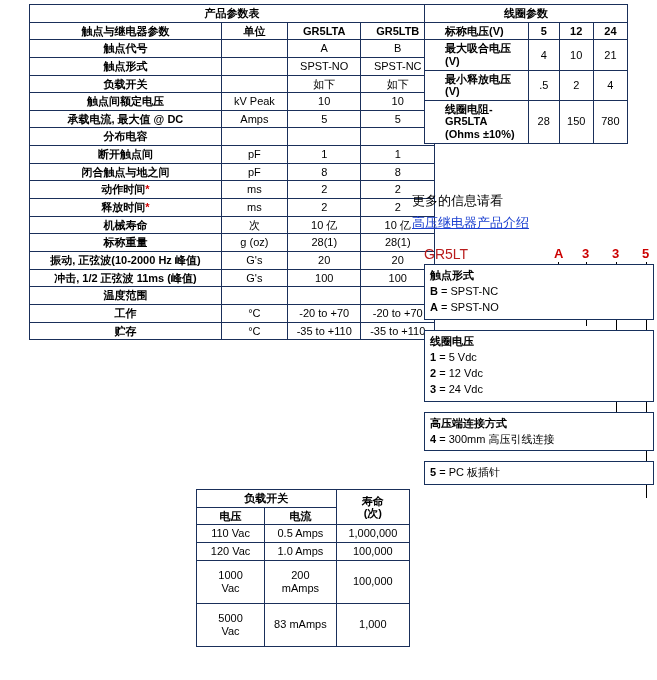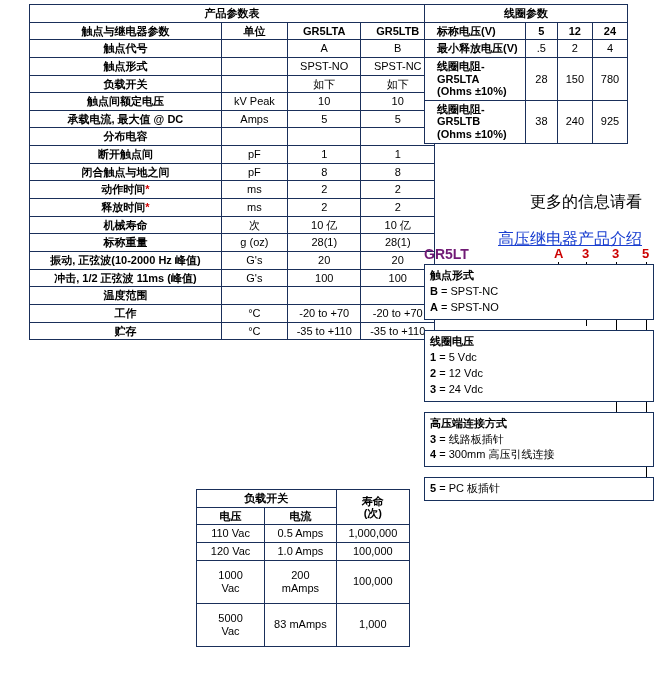--- a/index.html
+++ b/index.html
@@ -41,40 +41,40 @@
   #product-table .c-param{width:208px;}
   #product-table .c-unit{width:62px;}
   #product-table .c-a{width:68px;}
   #product-table .c-b{width:68px;}
 
   
   #coil-table{
     position:absolute;left:424px;top:4px;width:228px;
   }
   #coil-table table{width:204px;}
-  #coil-table .c-cl{width:126px;text-align:left;font-weight:bold;padding-left:12px;}
+  #coil-table .c-cl{width:126px;text-align:left;font-weight:bold;padding-left:20px;}
   #coil-table .c-n{width:34px;}
 
   
   #more-info{
-    position:absolute;left:412px;top:192px;width:230px;font-size:16px;text-align:right;
+    position:absolute;left:412px;top:192px;width:230px;font-size:13px;
   }
   #more-info .link{
-    color:#1a3fd0;display:block;margin-top:16px;cursor:pointer;
+    color:#1a3fd0;display:block;margin-top:4px;cursor:pointer;
   }
 
   
   #decoder{
     position:absolute;left:424px;top:246px;width:230px;
   }
   .pn-row{
     position:relative;height:18px;
   }
   .pn-title{
-    color:#701a75;font-weight:bold;font-size:14px;position:absolute;left:0;top:0;
+    color:#b91c1c;font-weight:normal;font-size:14px;position:absolute;left:0;top:0;
   }
   .pn-d{
     color:#cc0000;font-weight:bold;font-size:13px;position:absolute;top:0;
   }
   .pn-d.d1{left:130px;}
   .pn-d.d2{left:158px;}
   .pn-d.d3{left:188px;}
   .pn-d.d4{left:218px;}
   .lead{
     position:absolute;width:1px;background:#000;
@@ -231,36 +231,36 @@
       </tr>
       <tr>
         <th class="hdr c-cl" style="text-align:left;">标称电压(V)</th>
         <th class="hdr c-n">5</th>
         <th class="hdr c-n">12</th>
         <th class="hdr c-n">24</th>
       </tr>
     </thead>
     <tbody id="coil-body">
         <tr>
+          <td class="c-cl">最大吸合电压(V)</td>
+          <td class="c-n">4</td>
+          <td class="c-n">10</td>
+          <td class="c-n">21</td>
+        </tr>
+        <tr>
           <td class="c-cl">最小释放电压(V)</td>
           <td class="c-n">.5</td>
           <td class="c-n">2</td>
           <td class="c-n">4</td>
         </tr>
         <tr>
           <td class="c-cl"><span>线圈电阻-GR5LTA</span><br><span>(Ohms ±10%)</span></td>
           <td class="c-n">28</td>
           <td class="c-n">150</td>
           <td class="c-n">780</td>
-        </tr>
-        <tr>
-          <td class="c-cl"><span>线圈电阻-GR5LTB</span><br><span>(Ohms ±10%)</span></td>
-          <td class="c-n">38</td>
-          <td class="c-n">240</td>
-          <td class="c-n">925</td>
         </tr>
       </tbody>
   </table>
 </div>
 
 <div id="more-info">
   <div>更多的信息请看</div>
   <a class="link" href="#">高压继电器产品介绍</a>
 </div>
 
@@ -285,21 +285,20 @@
         <div><span class="bt">A</span><span> = SPST-NO</span></div>
       </div>
       <div class="dbox">
         <div class="hd">线圈电压</div>
         <div><span class="bt">1</span><span> = 5 Vdc</span></div>
         <div><span class="bt">2</span><span> = 12 Vdc</span></div>
         <div><span class="bt">3</span><span> = 24 Vdc</span></div>
       </div>
       <div class="dbox">
         <div class="hd">高压端连接方式</div>
-        <div><span class="bt">3</span><span> =  线路板插针</span></div>
         <div><span class="bt">4</span><span> = 300mm 高压引线连接</span></div>
       </div>
       <div class="dbox">
         <div><span class="bt">5</span><span> = PC 板插针</span></div>
       </div>
     </div>
 </div>
 
 <div id="load-table">
   <table class="tbl">

